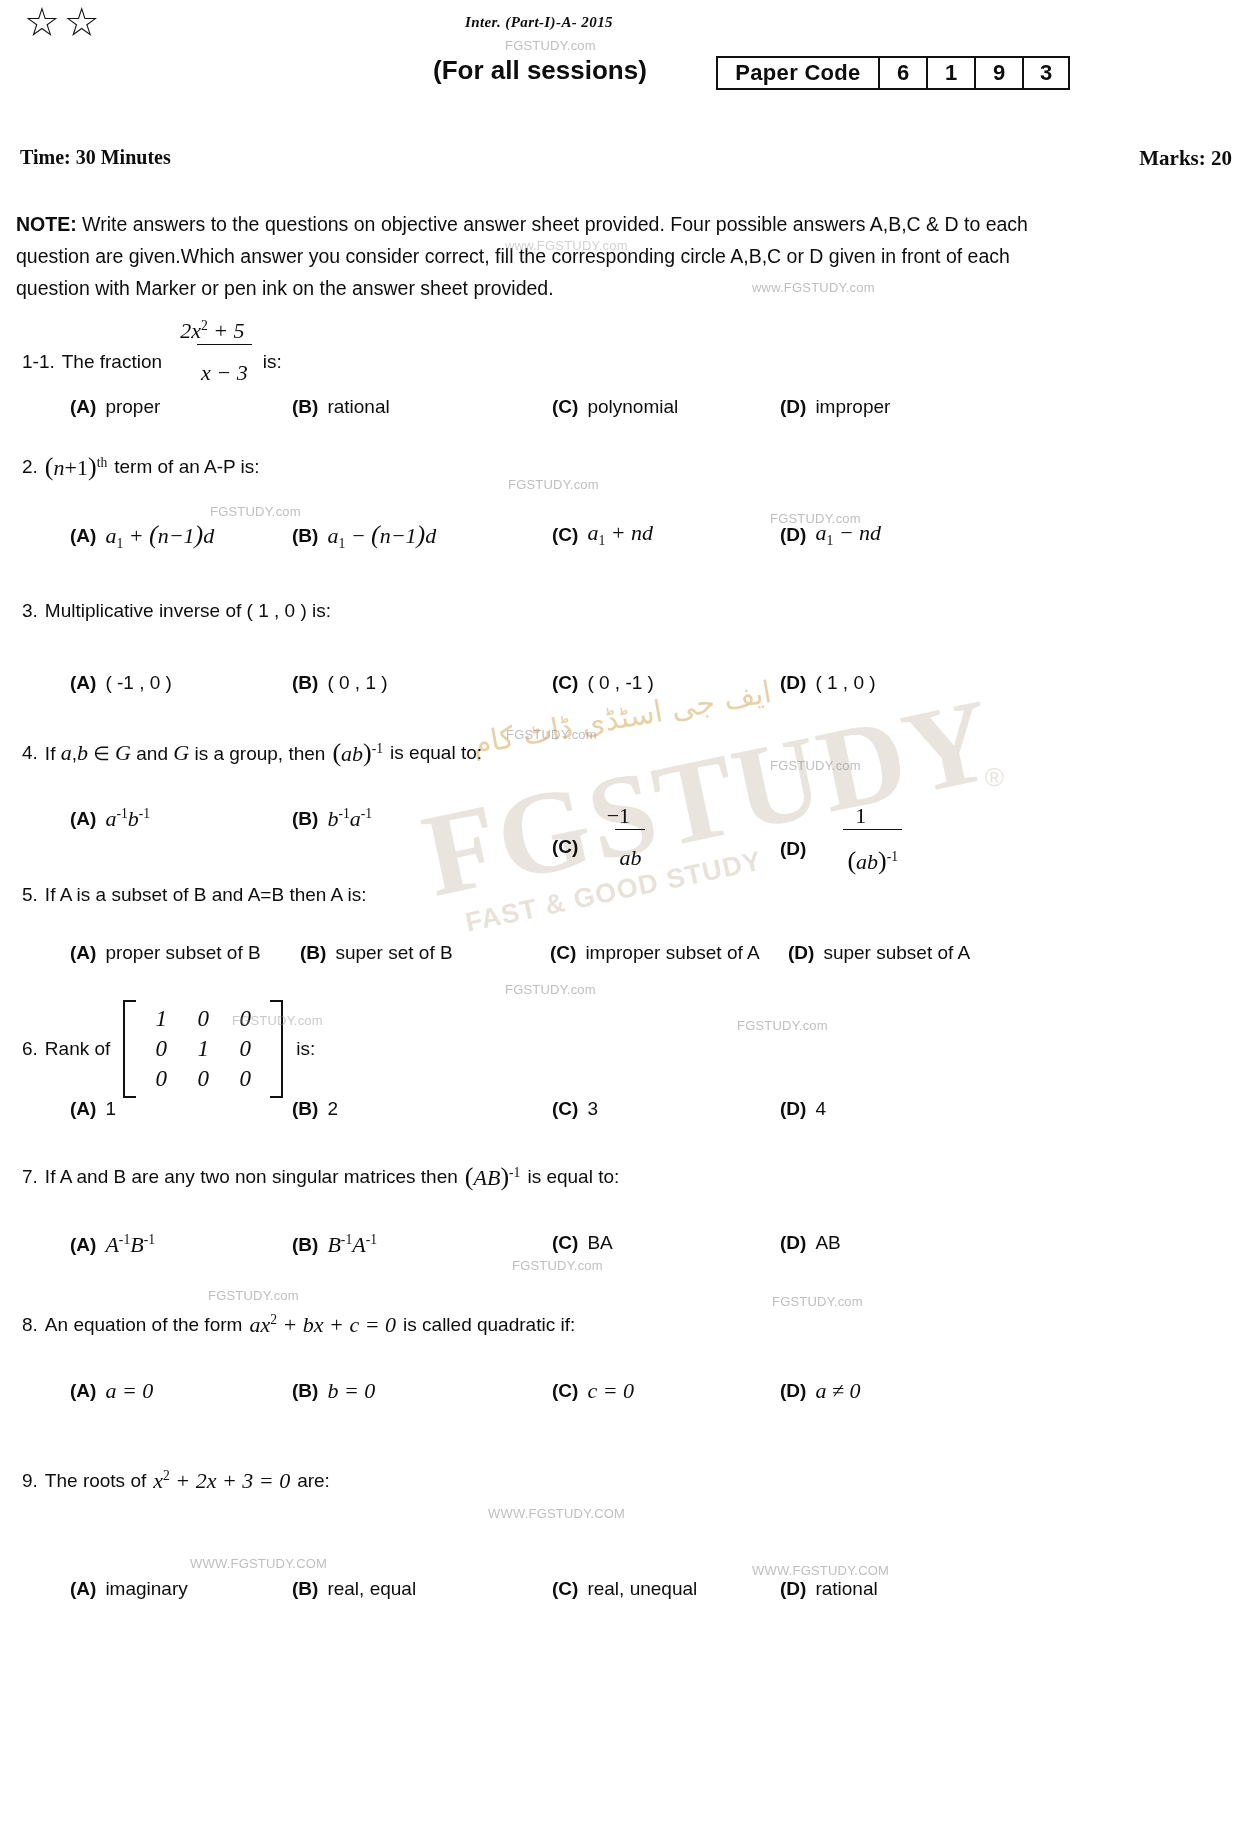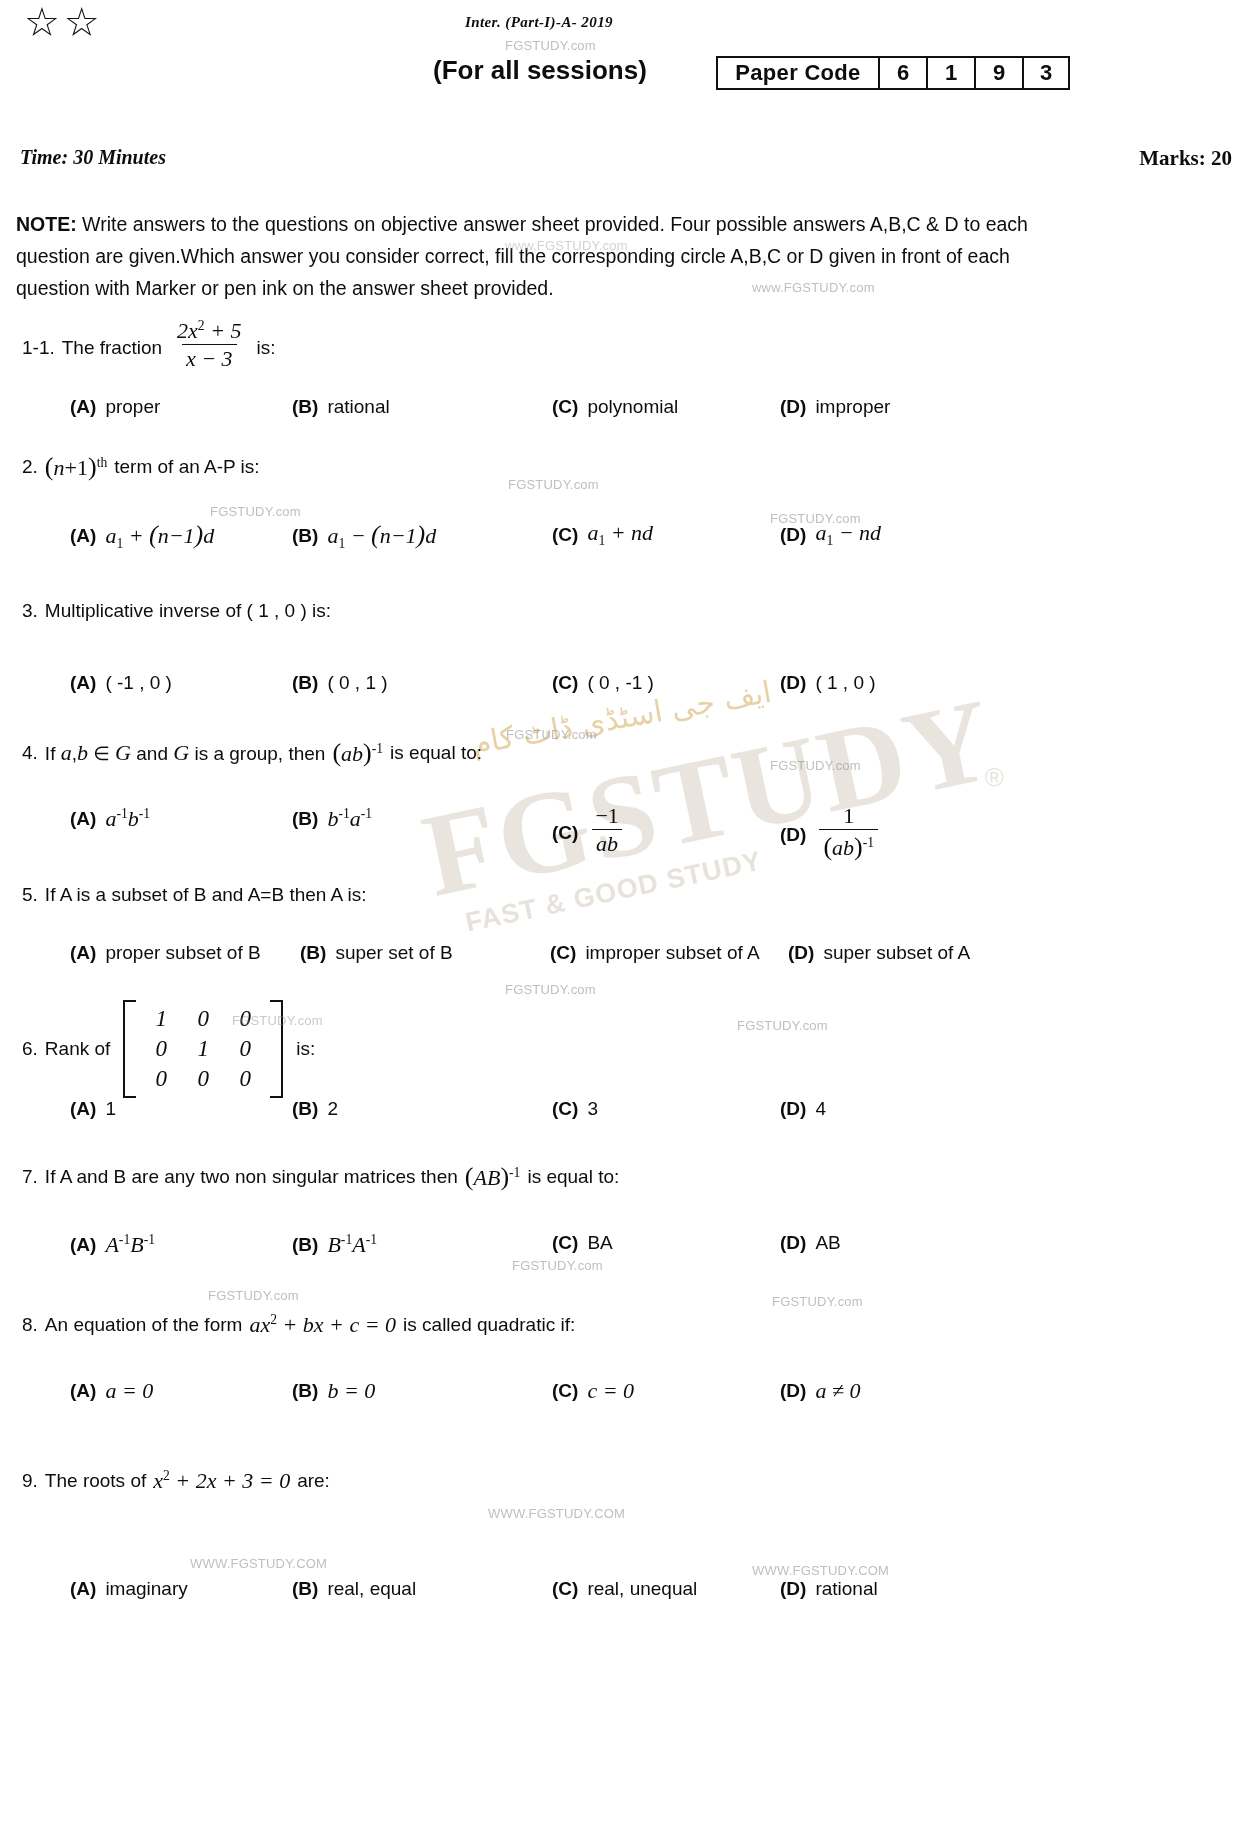--- a/index.html
+++ b/index.html
@@ -38,42 +38,42 @@
   .pcwrap{position:absolute;left:716px;top:44px;display:flex;align-items:stretch;height:46px;}
   .pcwrap .cell{border:2.5px solid #111;border-right-width:0;box-sizing:border-box;
         display:flex;align-items:center;justify-content:center;font-weight:bold;margin-top:12px;}
   .pcwrap .cell:last-child{border-right-width:2.5px;}
   .pclabel{width:162px;font-size:22px;letter-spacing:.3px;}
   .pcdigit{width:48px;font-size:22px;}
   .subject{position:absolute;left:20px;top:100px;font-family:"Liberation Serif", serif;
         font-weight:bold;font-size:36px;}
   .subject .obj{font-family:"Liberation Serif", serif;font-weight:normal;font-size:22px;}
   .time{position:absolute;left:20px;top:146px;font-family:"Liberation Serif", serif;
-        font-weight:bold;font-size:20px;font-style:italic;}
+        font-weight:bold;font-size:20px;}
   .marks{position:absolute;right:18px;top:146px;font-family:"Liberation Serif", serif;
         font-weight:bold;font-size:21px;}
   .note{position:absolute;left:16px;top:196px;width:1042px;font-size:19.5px;line-height:32px;margin-top:12px;}
   .note b{font-weight:bold;}
 
   
   .q{position:absolute;left:22px;font-size:19px;}
   .qtext{display:flex;align-items:center;gap:7px;white-space:nowrap;}
   .qnum{font-weight:normal;}
   .opts{position:absolute;left:0;width:1020px;height:34px;}
   .opt{position:absolute;display:flex;align-items:center;gap:9px;white-space:nowrap;font-size:19px;}
   .optlab{font-weight:bold;}
   .o1{left:70px;} .o2{left:292px;} .o3{left:552px;} .o4{left:780px;}
 
   
   .m{font-family:"Liberation Serif", serif;font-style:italic;font-size:22px;}
   .mr{font-family:"Liberation Serif", serif;font-style:normal;font-size:22px;}
   .frac{display:inline-flex;flex-direction:column;align-items:center;vertical-align:middle;
         line-height:1.12;margin:0 4px;position:relative;top:-2px;}
   .frac .nu{padding:0 4px;}
-  .frac .de{padding:2px 4px;border-top:1.6px solid #111;}
+  .frac .de{padding:16px 4px;border-top:1.6px solid #111;margin-left:24px;}
   sup.ex{font-size:.62em;vertical-align:super;font-style:normal;}
   sub.sb{font-size:.62em;vertical-align:sub;font-style:normal;}
   .paren{font-size:26px;font-family:"Liberation Serif", serif;}
   .matrix{display:inline-flex;align-items:stretch;vertical-align:middle;margin:0 6px;}
   .matrix .br{width:11px;border:2.2px solid #111;}
   .matrix .brl{border-right:none;}
   .matrix .brr{border-left:none;}
   .matrix .rows{display:flex;flex-direction:column;padding:4px 4px;}
   .matrix .row{display:flex;}
   .matrix .cell{width:42px;text-align:center;font-family:"Liberation Serif", serif;
@@ -87,21 +87,21 @@
   <div class="bigwm" style="left:420px;top:730px;">
     <span class="fg">FGSTUDY</span>
     <span class="tag">FAST &amp; GOOD STUDY</span>
     <span class="reg">®</span>
   </div>
   <div class="urdu" style="left:470px;top:700px;">ایف جی اسٹڈی ڈاٹ کام</div>
 
   <div class="stars">☆☆</div>
 
 
-  <div class="inter">Inter. (Part-I)-A- 2019</div>
+  <div class="inter">Inter. (Part-I)-A- 2015</div>
   <div class="wm" style="left:505px;top:38px;">FGSTUDY.com</div>
   <div class="sessions">(For all sessions)</div>
 
   <div class="pcwrap">
     <div class="cell pclabel">Paper Code</div>
     <div class="cell pcdigit">6</div>
     <div class="cell pcdigit">1</div>
     <div class="cell pcdigit">9</div>
     <div class="cell pcdigit">3</div>
   </div>

